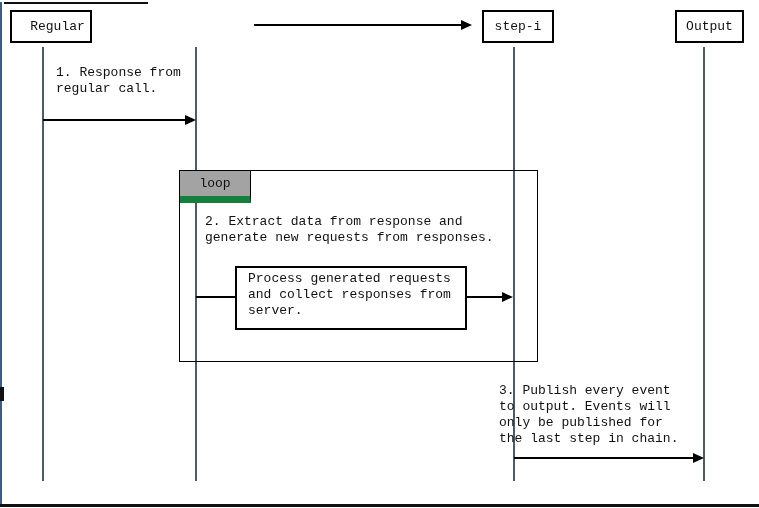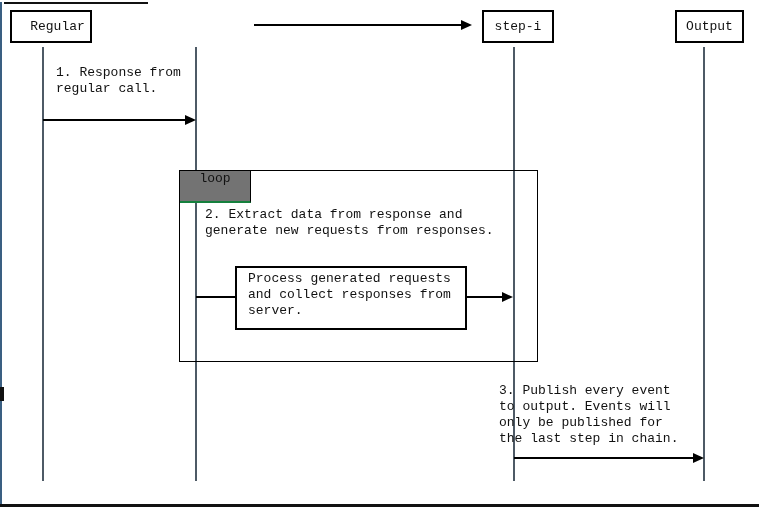--- a/index.html
+++ b/index.html
@@ -51,28 +51,28 @@
 
   #arrow1-line{left:43px;top:119px;width:143px;}
   #arrow1-head{left:185px;top:115px;}
 
   #loop-frame{
     position:absolute;left:179px;top:170px;width:359px;height:192px;
     border:1px solid #000;box-sizing:border-box;
   }
   #loop-labelbox{
     position:absolute;left:0;top:0;width:71px;height:32px;
-    border-right:1px solid #000;border-bottom:2px solid #15803d;
-    box-sizing:border-box;background:#737373;
-    display:flex;justify-content:center;
+    border-right:1px solid #000;border-bottom:7px solid #15803d;
+    box-sizing:border-box;background:#a3a3a3;
+    display:flex;align-items:center;justify-content:center;
   }
 
   .msg{position:absolute;white-space:pre;line-height:16px;}
   #msg1{left:56px;top:65px;}
-  #msg2{left:205px;top:207px;}
+  #msg2{left:205px;top:214px;}
   #msg3{left:499px;top:383px;}
 
   #process-box{
     position:absolute;left:235px;top:266px;width:232px;height:64px;
     border:2px solid #000;box-sizing:border-box;background:#fff;
     padding:3px 0 4px 11px;white-space:pre;line-height:16px;
   }
   #proc-line-left{left:196px;top:296px;width:39px;}
   #proc-arrow-line{left:467px;top:296px;width:36px;}
   #proc-arrow-head{left:502px;top:292px;}

